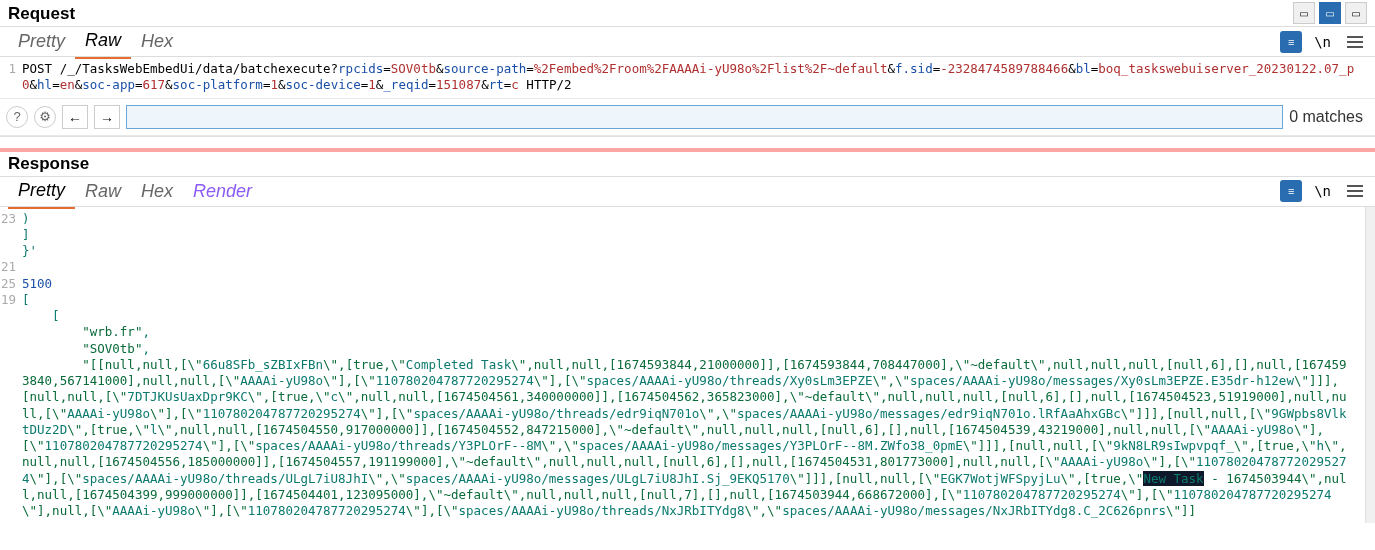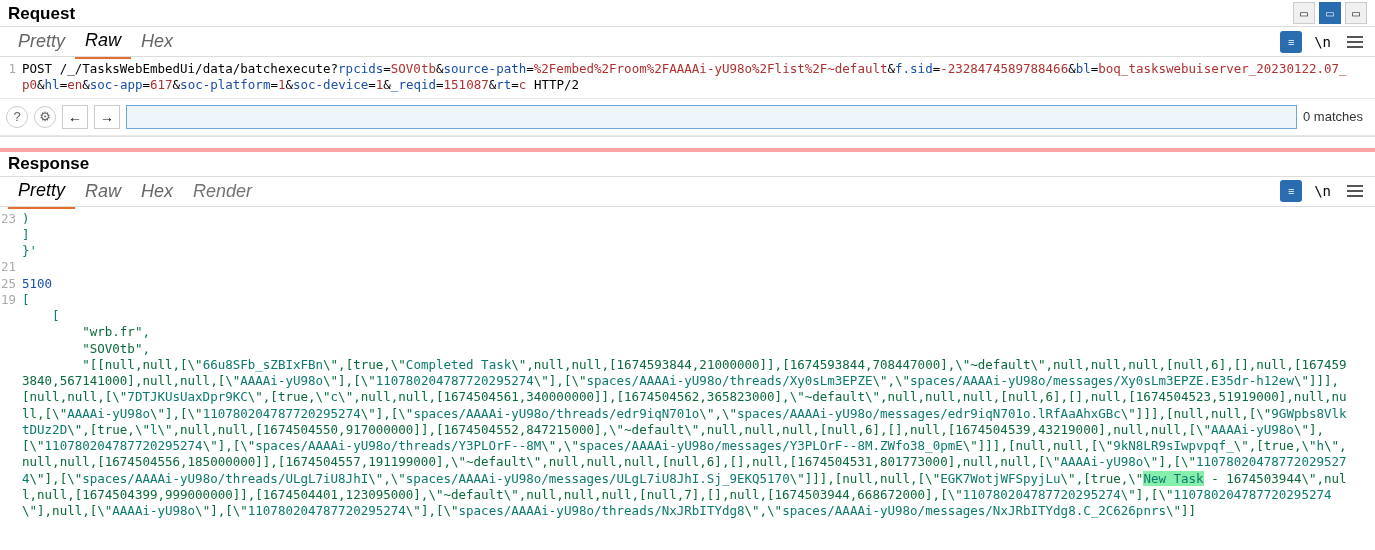--- a/index.html
+++ b/index.html
@@ -13,35 +13,35 @@
 .tab.active { color: #000; border-bottom: 2px solid #e66b2e; }
 .tab.selected { color: #000; border-bottom: 2px solid #e66b2e; font-weight: 500; }
 .tabs-right { margin-left: auto; display: flex; align-items: center; gap: 8px; }
 .eq-btn { width: 22px; height: 22px; background: #2a6cb0; border-radius: 3px; display: flex; align-items: center; justify-content: center; color: #fff; font-size: 11px; font-weight: bold; }
 .newline-btn { font-family: monospace; font-size: 14px; padding: 0 4px; }
 .hamburger { display: flex; flex-direction: column; gap: 3px; padding: 4px; cursor: pointer; }
 .hamburger span { width: 16px; height: 2px; background: #555; }
 .code-area { font-family: Menlo, Consolas, monospace; font-size: 12.5px; line-height: 1.3; padding: 4px 0; }
 .code-line { display: flex; }
 .gutter { width: 22px; text-align: right; color: #aaa; padding-right: 6px; flex-shrink: 0; user-select: none; }
-.code-content { flex: 1; white-space: pre-wrap; word-break: break-all; padding-right: 24px; }
+.code-content { flex: 1; white-space: pre-wrap; word-break: break-all; padding-right: 16px; }
 .c-black { color: #000; }
 .c-blue { color: #1a4fa8; }
 .c-red { color: #b03030; }
 .c-teal { color: #0b7a6e; }
 .c-green { color: #0a6b3a; }
-.hl { background: #86efac; }
+.hl { background: #0f172a; }
 .search-bar { display: flex; align-items: center; gap: 6px; padding: 6px; border-top: 1px solid #e8e8e8; border-bottom: 1px solid #e8e8e8; }
 .search-icon-btn { width: 22px; height: 22px; border: 1px solid #ccc; border-radius: 50%; display: flex; align-items: center; justify-content: center; color: #666; background: #fff; font-size: 13px; }
 .arrow-btn { width: 26px; height: 24px; border: 1px solid #ccc; background: #fff; display: flex; align-items: center; justify-content: center; font-size: 14px; }
 .search-input { flex: 1; height: 24px; border: 1px solid #6aa6d8; background: #eef5fb; padding: 0 6px; outline: none; }
-.matches { color: #333; font-size: 13px; padding-right: 6px; }
+.matches { color: #333; font-size: 16px; padding-right: 6px; }
 .divider { height: 12px; background: #fff; border-top: 1px solid #e0e0e0; }
 .scroll-track { width: 10px; background: #f0f0f0; border-left: 1px solid #e0e0e0; }
-.response-wrap { display: flex; flex-direction: column; }
+.response-wrap { display: flex; }
 .response-code { flex: 1; }
 </style>
 </head>
 <body>
 
 <div class="panel-header">
   <span class="panel-title">Request</span>
   <div class="header-controls">
     <div class="ctrl-btn">▭</div>
     <div class="ctrl-btn" style="background:#2a6cb0;color:#fff;border-color:#2a6cb0">▭</div>
@@ -83,21 +83,21 @@
 <div class="divider"></div>
 
 <div class="panel-header" style="border-top:4px solid #fca5a5">
   <span class="panel-title">Response</span>
 </div>
 
 <div class="tabs-row">
   <div class="tab selected">Pretty</div>
   <div class="tab">Raw</div>
   <div class="tab">Hex</div>
-  <div class="tab" style="color:#737373">Render</div>
+  <div class="tab" style="color:#8b5cf6">Render</div>
   <div class="tabs-right">
     <div class="eq-btn">≡</div>
     <div class="newline-btn">\n</div>
     <div class="hamburger">
         <span></span>
         <span></span>
         <span></span>
       </div>
   </div>
 </div>

